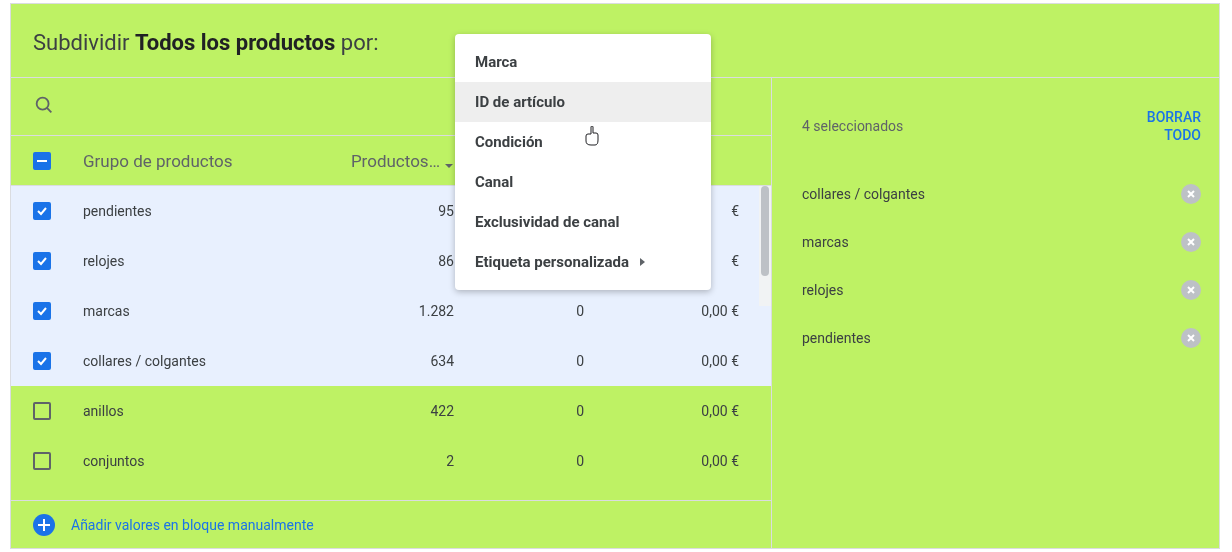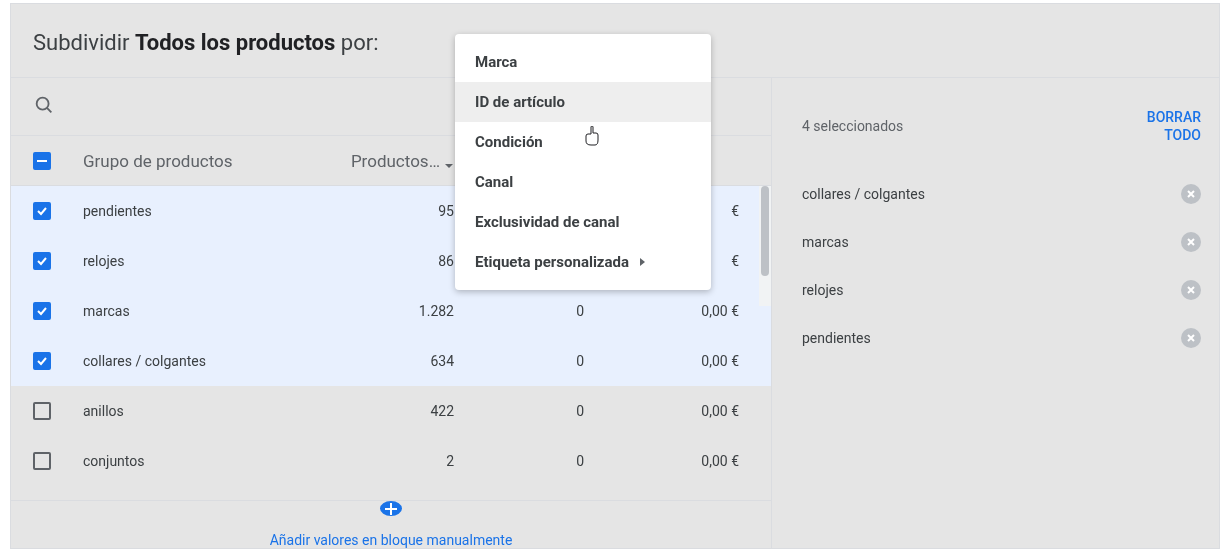--- a/index.html
+++ b/index.html
@@ -11,21 +11,21 @@
     width: 1232px;
     height: 552px;
     overflow: hidden;
   }
   .main-panel {
     position: relative;
     width: 1210px;
     height: 546px;
     margin: 3px 0 12px 10px;
     border: 1px solid #dadce0;
-    background: #e5e5e5;
+    background: #bef264;
     display: flex;
     flex-direction: column;
   }
   .header-row {
     padding: 26px 0 22px 22px;
     font-size: 22px;
     color: #3c4043;
     border-bottom: 1px solid #dadce0;
   }
   .header-row .bold { font-weight: 700; color: #202124; }
@@ -100,21 +100,20 @@
   .checkbox.checked svg, .checkbox.indeterminate svg { display: block; }
   .checkbox svg { display: none; }
 
   .footer-row {
     height: 48px;
     border-top: 1px solid #dadce0;
     display: flex;
     align-items: center;
     padding: 0 22px;
     gap: 16px;
-    flex-direction: column;
   }
   .add-circle {
     width: 22px; height: 22px; border-radius: 50%;
     background: #1a73e8;
     display: flex; align-items: center; justify-content: center;
   }
   .add-link { color: #1a73e8; font-size: 14px; }
 
   
   .scroll-track {

